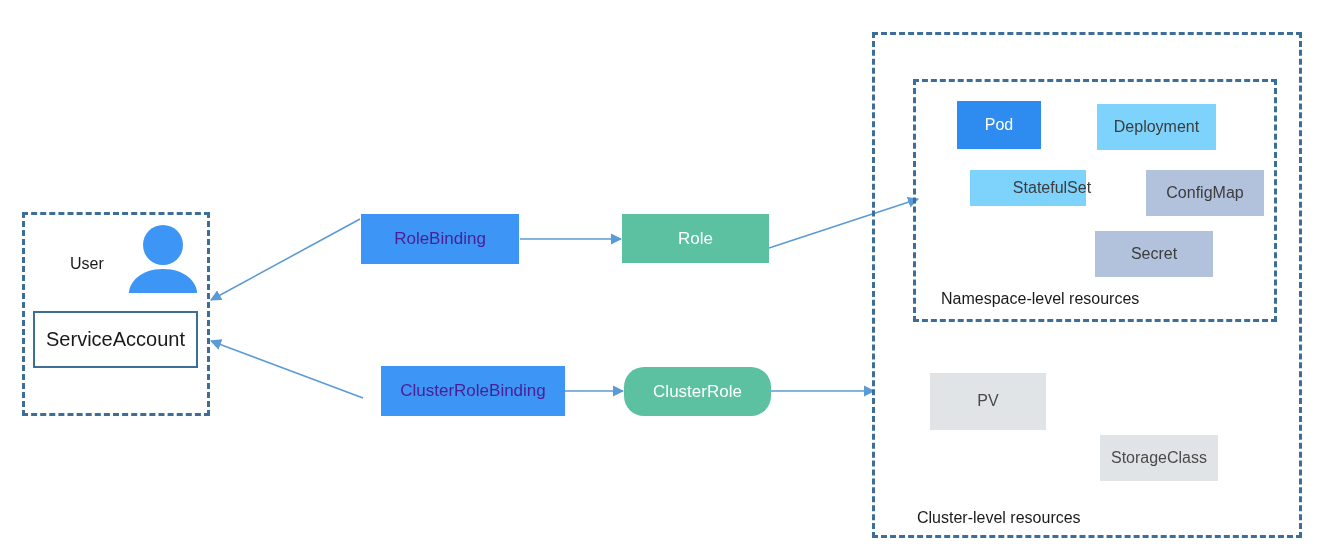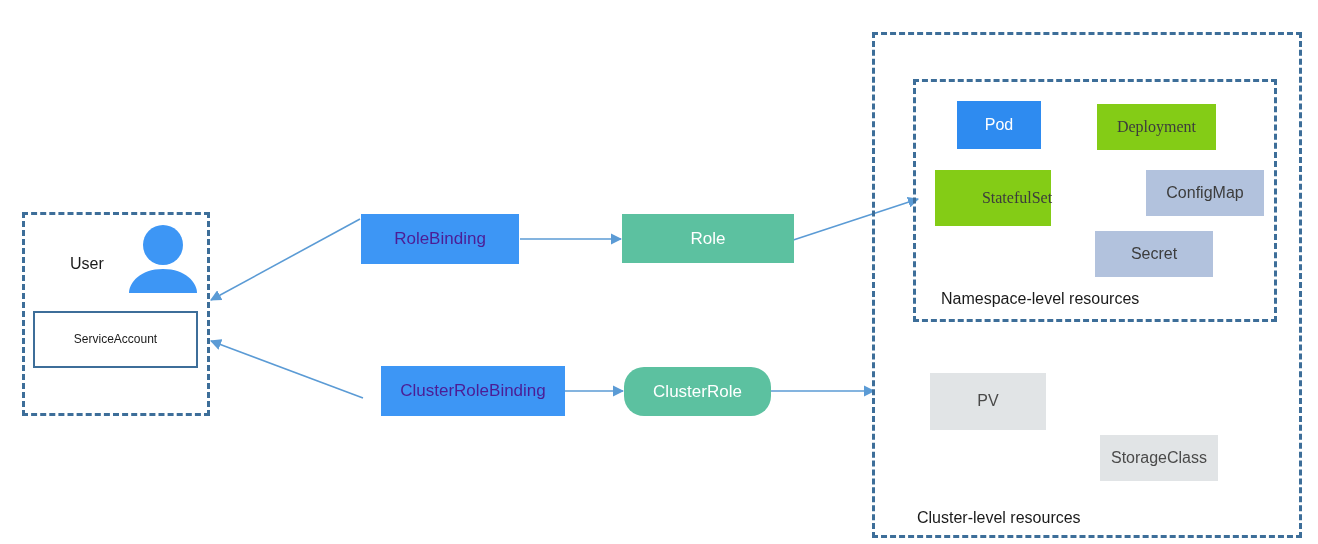--- a/index.html
+++ b/index.html
@@ -27,29 +27,29 @@
   .node {
     display: flex;
     align-items: center;
     justify-content: center;
     text-align: center;
     line-height: 1.15;
   }
   .node-blue   { background: #3d96f5; color: #4c1d95; font-size: 17px; }
   .node-green  { background: #5cc1a0; color: #ffffff; font-size: 17px; }
   .res-solidblue { background: #2e8bf0; color: #ffffff; font-size: 16px; }
-  .res-paleblue  { background: #84cc16; color: #3c3c3c; font-size: 16px; font-family: Liberation Serif, serif; }
+  .res-paleblue  { background: #7dd3fc; color: #3c3c3c; font-size: 16px; }
   .res-grayblue  { background: #b2c2dd; color: #3c3c3c; font-size: 16px; }
   .res-gray      { background: #e1e4e6; color: #4a4a4a; font-size: 16px; }
 
   .sa-box {
     border: 2px solid #3d6e99;
     background: #ffffff;
     color: #1a1a1a;
-    font-size: 12px;
+    font-size: 20px;
   }
 
   .plain-label {
     color: #1a1a1a;
     font-size: 16px;
     white-space: nowrap;
   }
   .user-label { font-size: 16px; color: #1a1a1a; }
 
   svg.overlay {
@@ -99,41 +99,41 @@
   </div>
 
   <div class="abs node node-blue" style="left:361px; top:214px; width:158px; height:50px;">
     <span>RoleBinding</span>
   </div>
 
   <div class="abs node node-blue" style="left:381px; top:366px; width:184px; height:50px;">
     <span>ClusterRoleBinding</span>
   </div>
 
-  <div class="abs node node-green" style="left:622px; top:214px; width:172px; height:49px;">
+  <div class="abs node node-green" style="left:622px; top:214px; width:147px; height:49px;">
     <span>Role</span>
   </div>
 
   <div class="abs node node-green" style="left:624px; top:367px; width:147px; height:49px;border-radius:20px;">
     <span>ClusterRole</span>
   </div>
 
   <div class="abs dashed-box" style="left:872px; top:32px; width:430px; height:506px;"></div>
 
   <div class="abs dashed-box" style="left:913px; top:79px; width:364px; height:243px;"></div>
 
   <div class="abs node res-solidblue" style="left:957px; top:101px; width:84px; height:48px;">
     <span>Pod</span>
   </div>
 
   <div class="abs node res-paleblue" style="left:1097px; top:104px; width:119px; height:46px;">
     <span>Deployment</span>
   </div>
 
-  <div class="abs node res-paleblue" style="left:935px; top:170px; width:116px; height:56px;padding-left:48px;">
+  <div class="abs node res-paleblue" style="left:970px; top:170px; width:116px; height:36px;padding-left:48px;">
     <span>StatefulSet</span>
   </div>
 
   <div class="abs node res-grayblue" style="left:1095px; top:231px; width:118px; height:46px;">
     <span>Secret</span>
   </div>
 
   <div class="abs node res-grayblue" style="left:1146px; top:170px; width:118px; height:46px;">
     <span>ConfigMap</span>
   </div>

